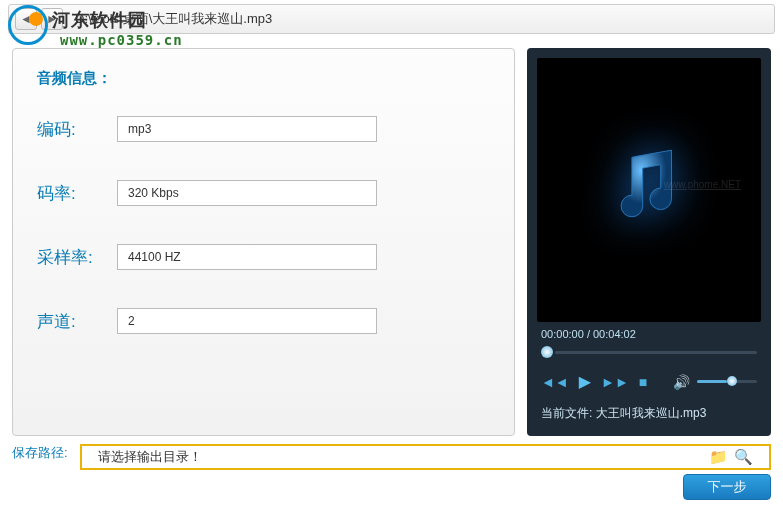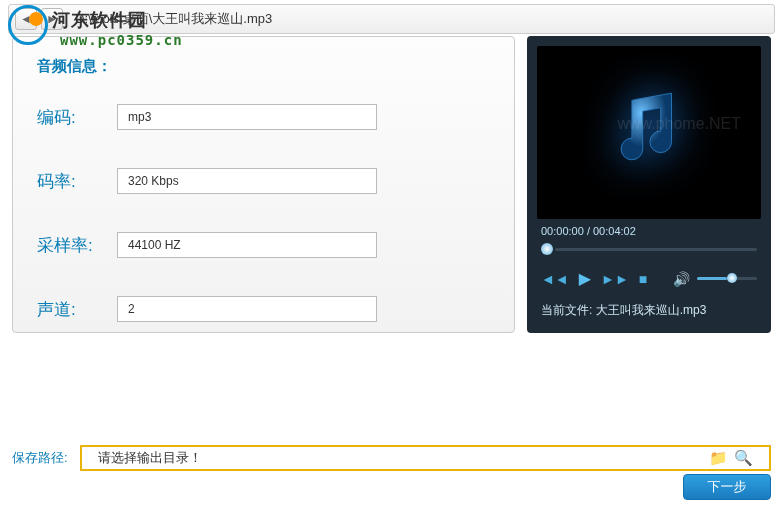--- a/index.html
+++ b/index.html
@@ -9,48 +9,48 @@
     .watermark-logo .circle { width: 40px; height: 40px; border: 3px solid #0a8fd0; border-radius: 50%; display: inline-block; position: relative; }
     .watermark-logo .circle::after { content: ""; position: absolute; width: 14px; height: 14px; background: #ff9800; border-radius: 50%; top: 4px; right: 2px; }
     .watermark-text { position: absolute; top: 8px; left: 52px; z-index: 100; }
     .watermark-text .line1 { font-size: 18px; font-weight: bold; color: #333; letter-spacing: 1px; }
     .watermark-url { position: absolute; top: 32px; left: 60px; z-index: 100; font-family: monospace; font-size: 14px; color: #2a7a2a; font-weight: bold; letter-spacing: 1px; }
     
     .top-bar { position: absolute; top: 4px; left: 8px; right: 8px; height: 30px; border: 1px solid #ccc; border-radius: 3px; display: flex; align-items: center; padding: 0 6px; background: linear-gradient(#fafafa,#eee); }
     .top-bar .nav-btn { width: 22px; height: 22px; border: 1px solid #bbb; border-radius: 3px; margin-right: 4px; background: linear-gradient(#fff,#e8e8e8); display:flex; align-items:center; justify-content:center; color:#666; font-size:12px;}
     .top-bar .path { flex: 1; font-size: 13px; color: #333; padding-left: 8px; }
     
-    .main-area { position: absolute; top: 36px; left: 12px; right: 12px; height: 297px; display: flex; gap: 12px; }
+    .main-area { position: absolute; top: 48px; left: 12px; right: 12px; height: 388px; display: flex; gap: 12px; }
     
     .info-panel { flex: 1; border: 1px solid #ccc; border-radius: 4px; background: linear-gradient(#fdfdfd,#f2f2f2); padding: 20px 24px; }
     .info-title { color: #0a7db5; font-size: 15px; font-weight: bold; margin-bottom: 28px; }
     .info-row { display: flex; align-items: center; margin-bottom: 38px; }
     .info-label { width: 80px; color: #0a7db5; font-size: 17px; }
     .info-input { flex: 0 0 260px; height: 26px; border: 1px solid #bbb; background: #fff; padding: 0 10px; font-size: 12px; color: #333; }
     
     .player-panel { width: 244px; background: #1e2a36; border-radius: 4px; padding: 10px; display: flex; flex-direction: column; }
     .preview { flex: 1; background: #000; border-radius: 2px; display: flex; align-items: center; justify-content: center; position: relative; }
     .music-note { position: relative; }
     .music-note svg { filter: drop-shadow(0 0 20px #1a6bc4); }
-    .preview-wm { position: absolute; bottom: 50%; right: 20px; color: rgba(200,200,200,0.15); font-size: 16px; }
+    .preview-wm { position: absolute; bottom: 50%; right: 20px; color: rgba(200,200,200,0.15); font-size: 10px; text-decoration: underline; }
     .time-row { text-align: left; color: #bfe0f0; font-size: 11px; padding: 6px 4px 4px; }
     .seek-row { display: flex; align-items: center; padding: 2px 4px 8px; }
     .seek-handle { width: 12px; height: 12px; background: radial-gradient(#fff,#5bb0e0); border-radius: 50%; }
     .seek-track { flex: 1; height: 3px; background: #3a4a58; margin-left: 2px; border-radius: 2px; }
     .controls-row { display: flex; align-items: center; padding: 6px 4px 10px; gap: 10px; }
     .ctrl-icon { color: #4bb0e0; font-size: 14px; cursor: pointer; }
     .ctrl-icon.play { color: #5bc0f0; font-size: 16px; }
     .vol-area { margin-left: auto; display: flex; align-items: center; gap: 6px; }
     .vol-icon { color: #4bb0e0; font-size: 14px; }
     .vol-track { width: 60px; height: 3px; background: #3a4a58; position: relative; border-radius: 2px; }
     .vol-fill { position: absolute; left: 0; top: 0; height: 100%; width: 50%; background: #5bb0e0; border-radius: 2px; }
     .vol-handle { position: absolute; left: 50%; top: -4px; width: 10px; height: 10px; background: radial-gradient(#fff,#5bb0e0); border-radius: 50%; }
     .current-file { color: #cde5f0; font-size: 12px; padding: 4px; }
     
-    .save-row { position: absolute; left: 12px; right: 12px; top: 444px; height: 28px; display: flex; align-items: center; gap: 6px; }
+    .save-row { position: absolute; left: 12px; right: 12px; top: 444px; height: 28px; display: flex; align-items: flex-start; gap: 6px; }
     .save-label { color: #0a7db5; font-size: 13px; width: 62px; }
     .save-input { flex: 1; height: 26px; border: 2px solid #eab308; padding: 0 16px; font-size: 13px; color: #333; display: flex; align-items: center; justify-content: space-between; }
     .save-input .icons { display: flex; gap: 6px; color: #1a8fd0; font-size: 15px; }
     
     .next-btn { position: absolute; right: 12px; bottom: 8px; width: 88px; height: 26px; background: linear-gradient(#2ea0e0,#1a7bc0); border: 1px solid #1570b0; border-radius: 4px; color: #fff; font-size: 13px; display: flex; align-items: center; justify-content: center; cursor: pointer; }
   </style>
 </head>
 <body>
 
 <div class="watermark-logo">

